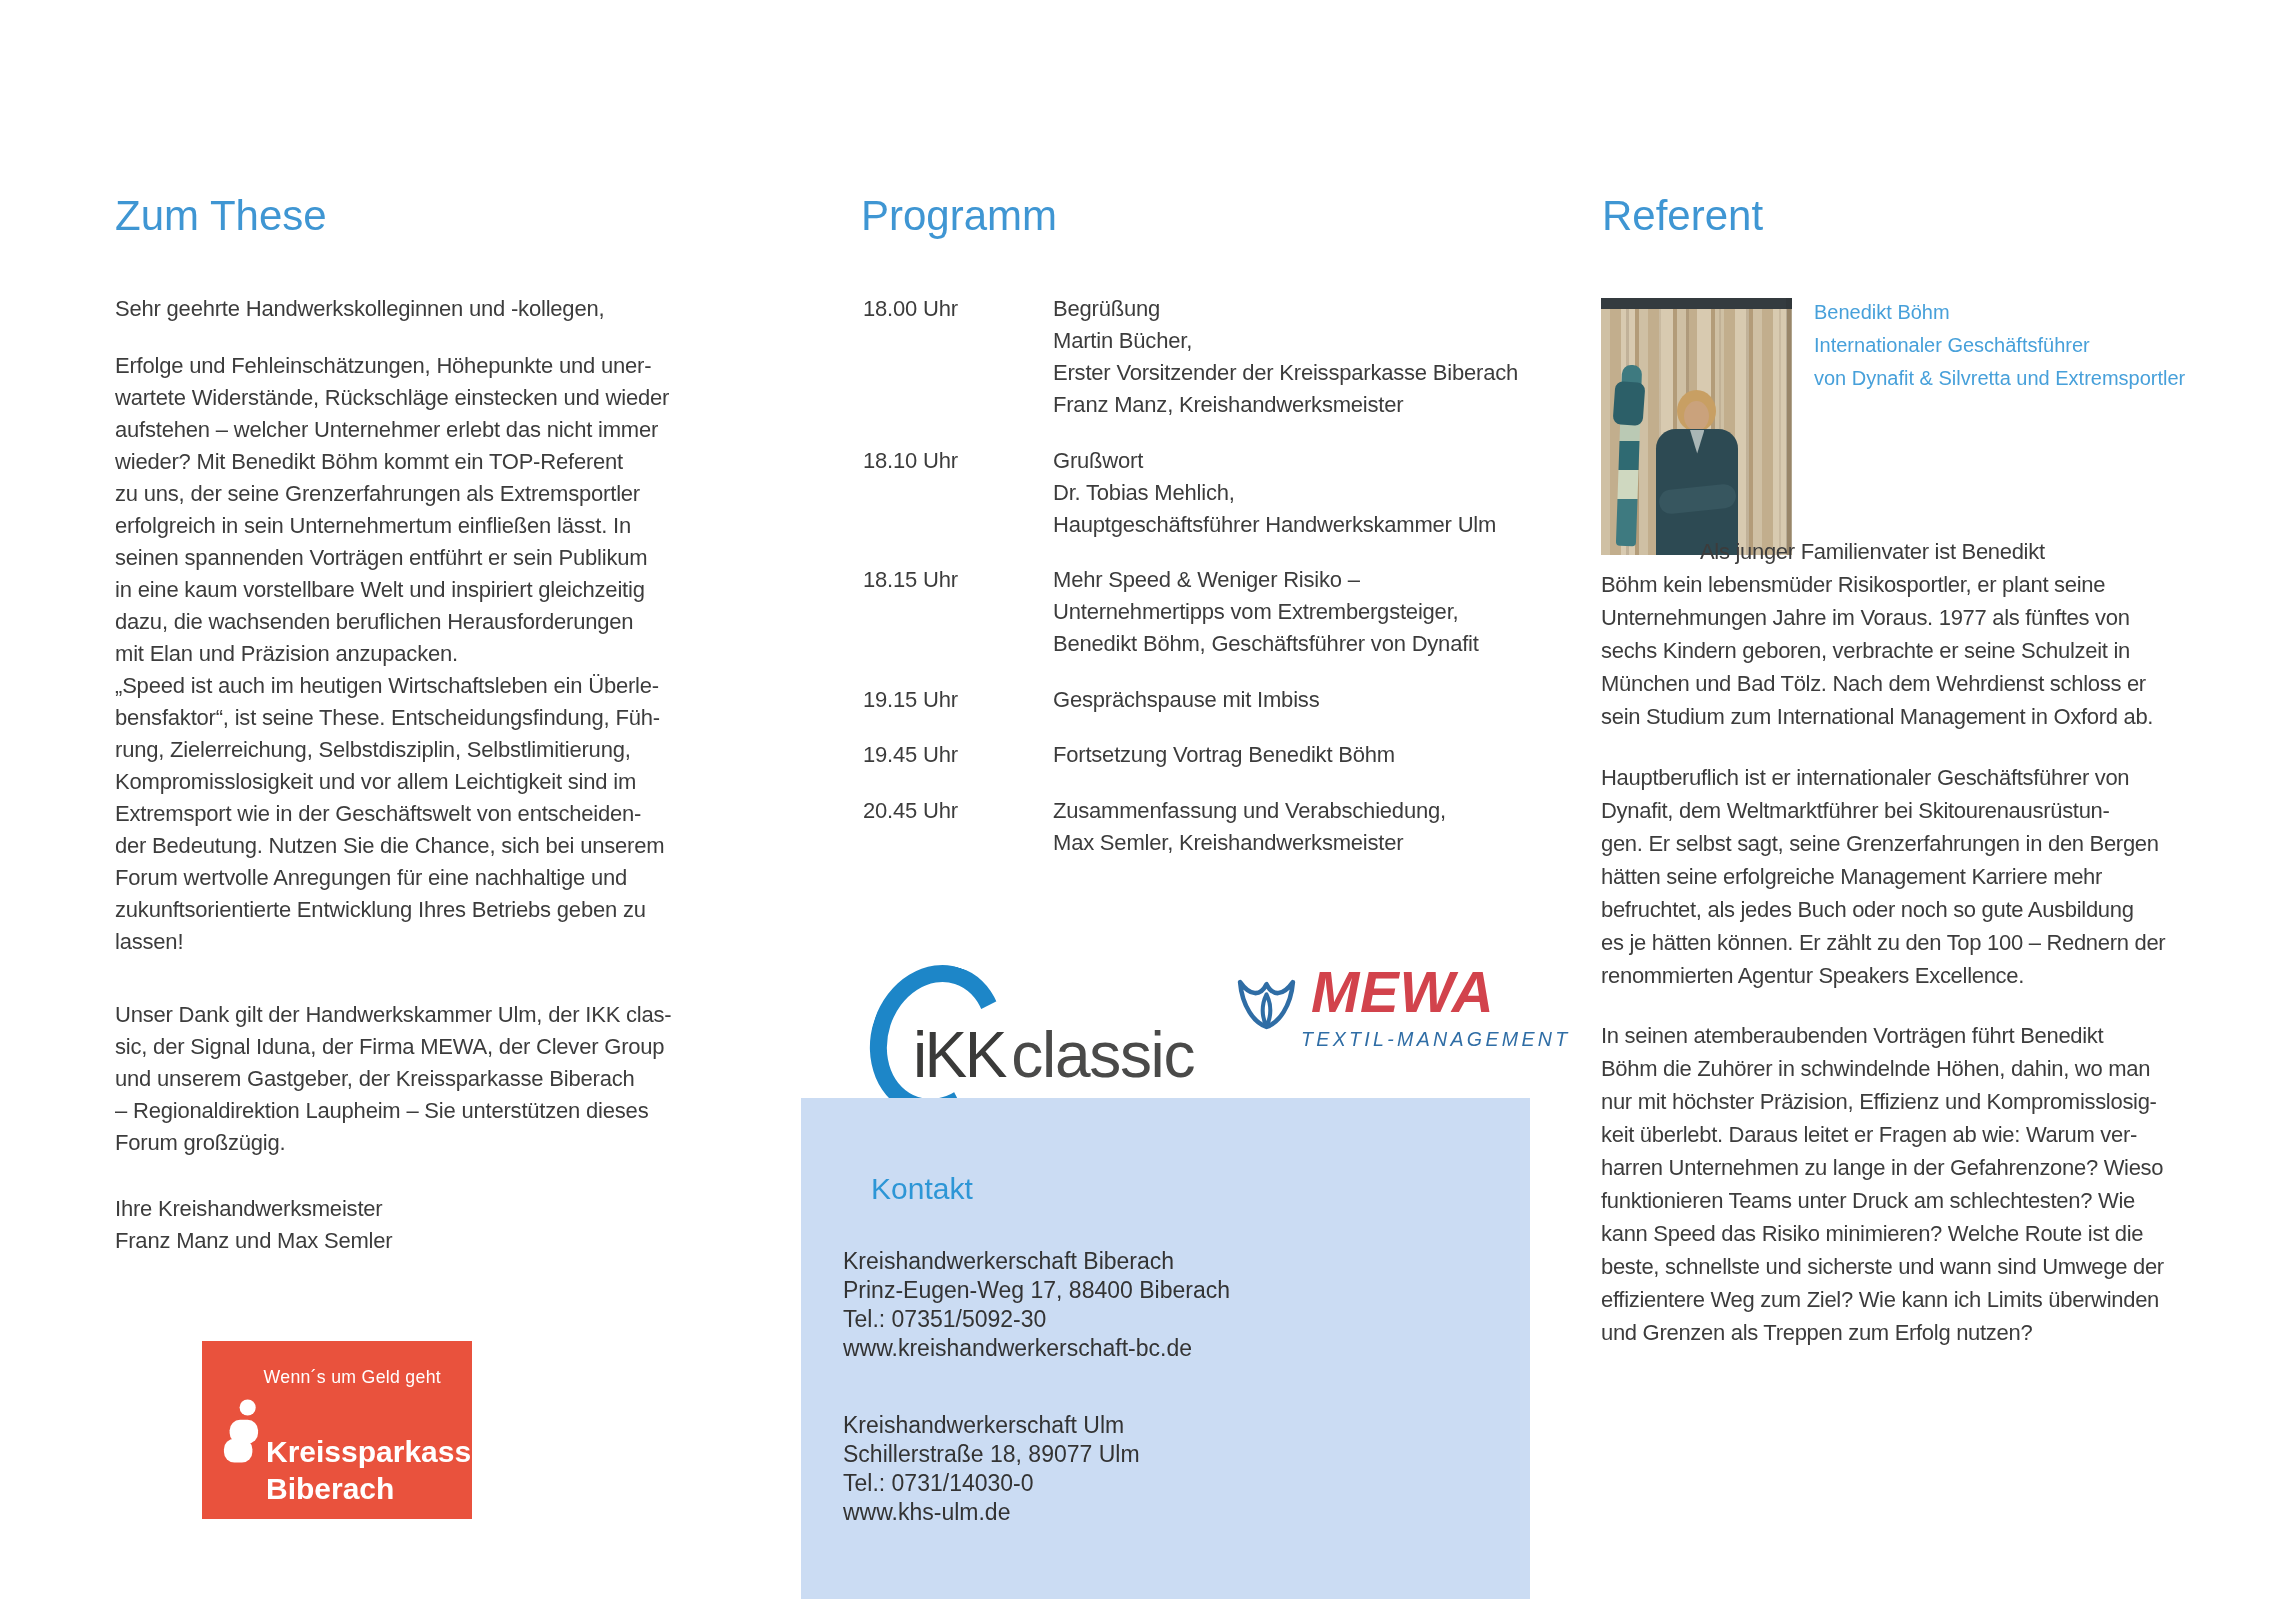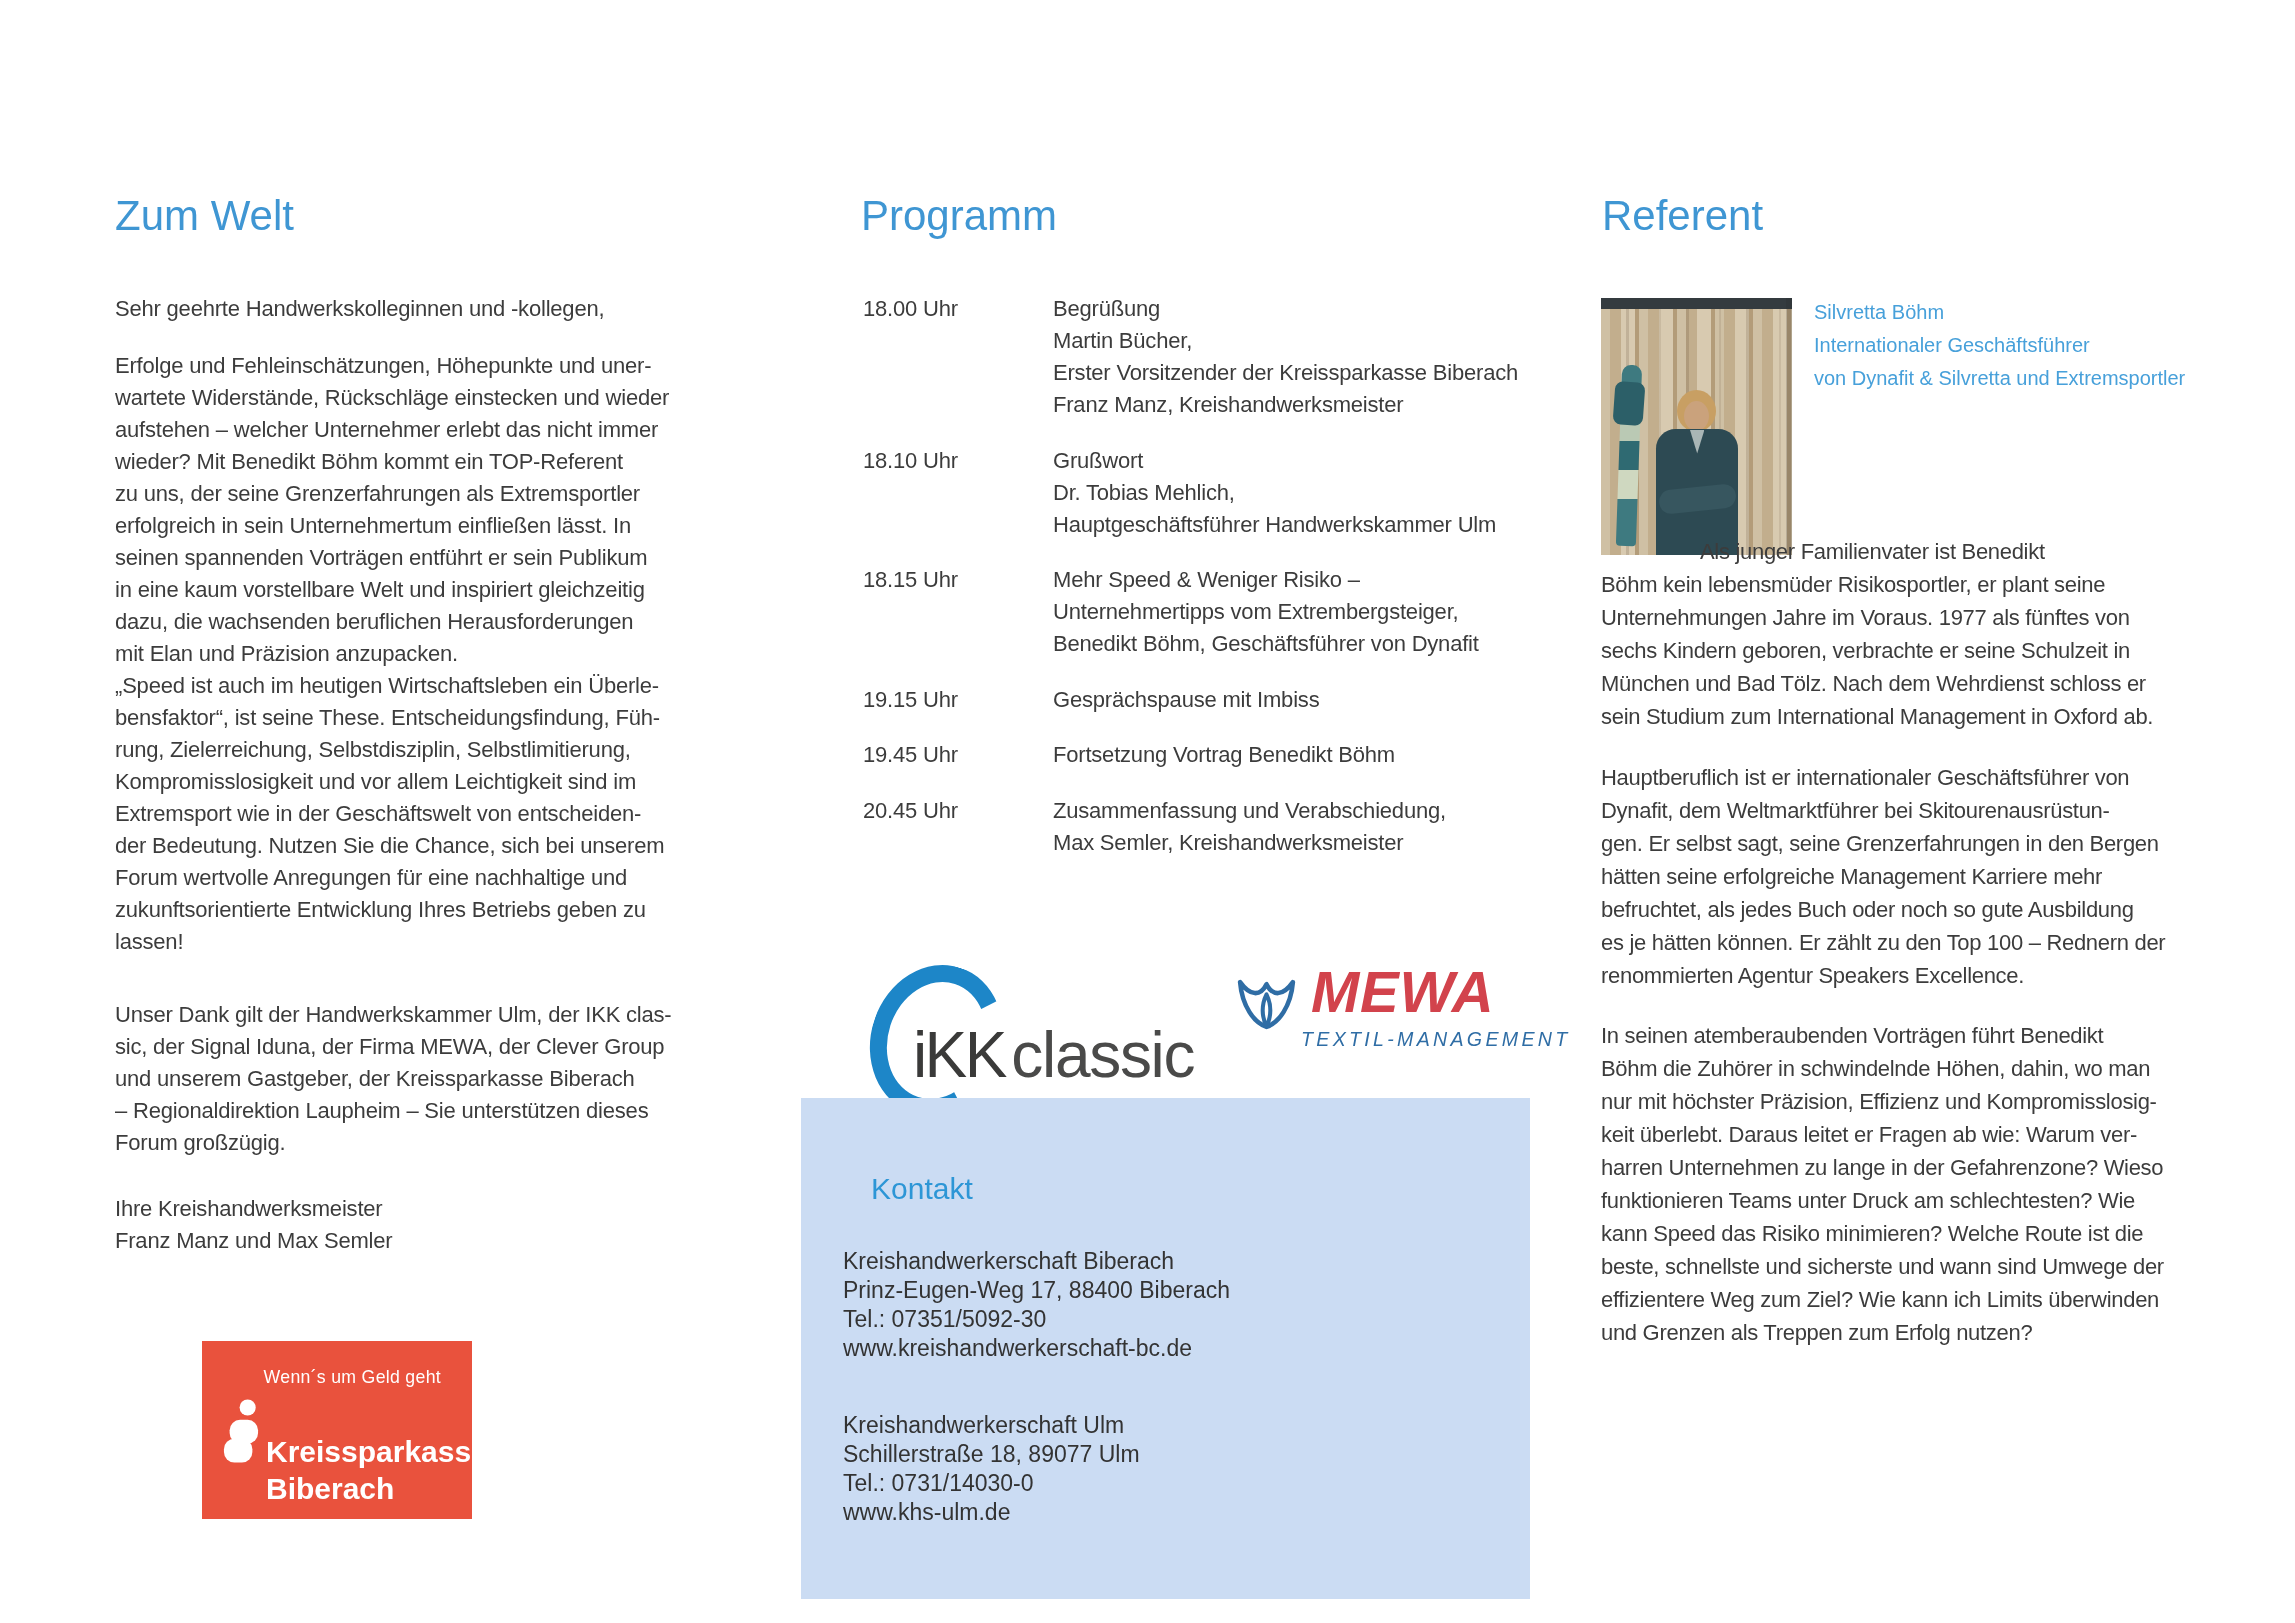--- a/index.html
+++ b/index.html
@@ -80,21 +80,21 @@
   .signal{position:absolute;left:1649px;top:1407px;width:576px;height:157px}
   .signal-text{position:absolute;left:0;top:41px;font-size:64px;font-weight:700;color:#565655;
                letter-spacing:-1.3px;white-space:nowrap;transform:scaleX(0.97);transform-origin:left}
   .signal-oval{position:absolute;left:450px;top:3.9px;width:93px;height:128px}
 </style>
 </head>
 <body>
 
 <div class="page">
 
-  <h1 class="sec-title" id="title-zum-thema">Zum Welt</h1>
+  <h1 class="sec-title" id="title-zum-thema">Zum These</h1>
 
   <div class="col1">
     <p class="salutation">Sehr geehrte Handwerkskolleginnen und -kollegen,</p>
     <p class="p2">Erfolge und Fehleinschätzungen, Höhepunkte und uner-
 wartete Widerstände, Rückschläge einstecken und wieder
 aufstehen – welcher Unternehmer erlebt das nicht immer
 wieder? Mit Benedikt Böhm kommt ein TOP-Referent
 zu uns, der seine Grenzerfahrungen als Extremsportler
 erfolgreich in sein Unternehmertum einfließen lässt. In
 seinen spannenden Vorträgen entführt er sein Publikum
@@ -202,21 +202,21 @@
     <div class="ski-binding"></div>
     <div class="person-hair"></div>
     <div class="person-face"></div>
     <div class="person-body"></div>
     <div class="person-shirt"></div>
     <div class="person-arms"></div>
     <div class="edge"></div>
   </div>
 
   <div class="ref-info">
-    <div>Silvretta Böhm</div>
+    <div>Benedikt Böhm</div>
     <div>Internationaler Geschäftsführer</div>
     <div>von Dynafit &amp; Silvretta und Extremsportler</div>
   </div>
 
   <div class="col3">
     <p class="rp1">Als junger Familienvater ist Benedikt
 Böhm kein lebensmüder Risikosportler, er plant seine
 Unternehmungen Jahre im Voraus. 1977 als fünftes von
 sechs Kindern geboren, verbrachte er seine Schulzeit in
 München und Bad Tölz. Nach dem Wehrdienst schloss er

